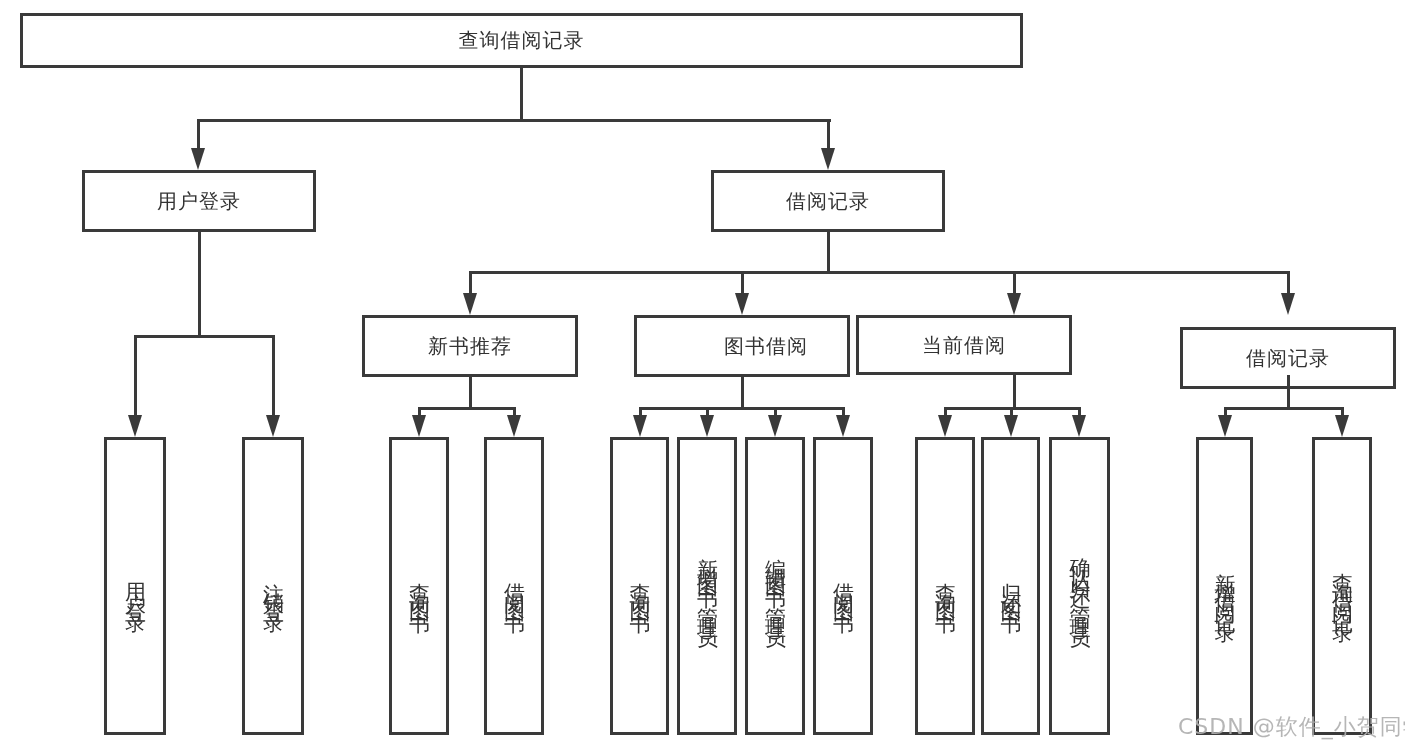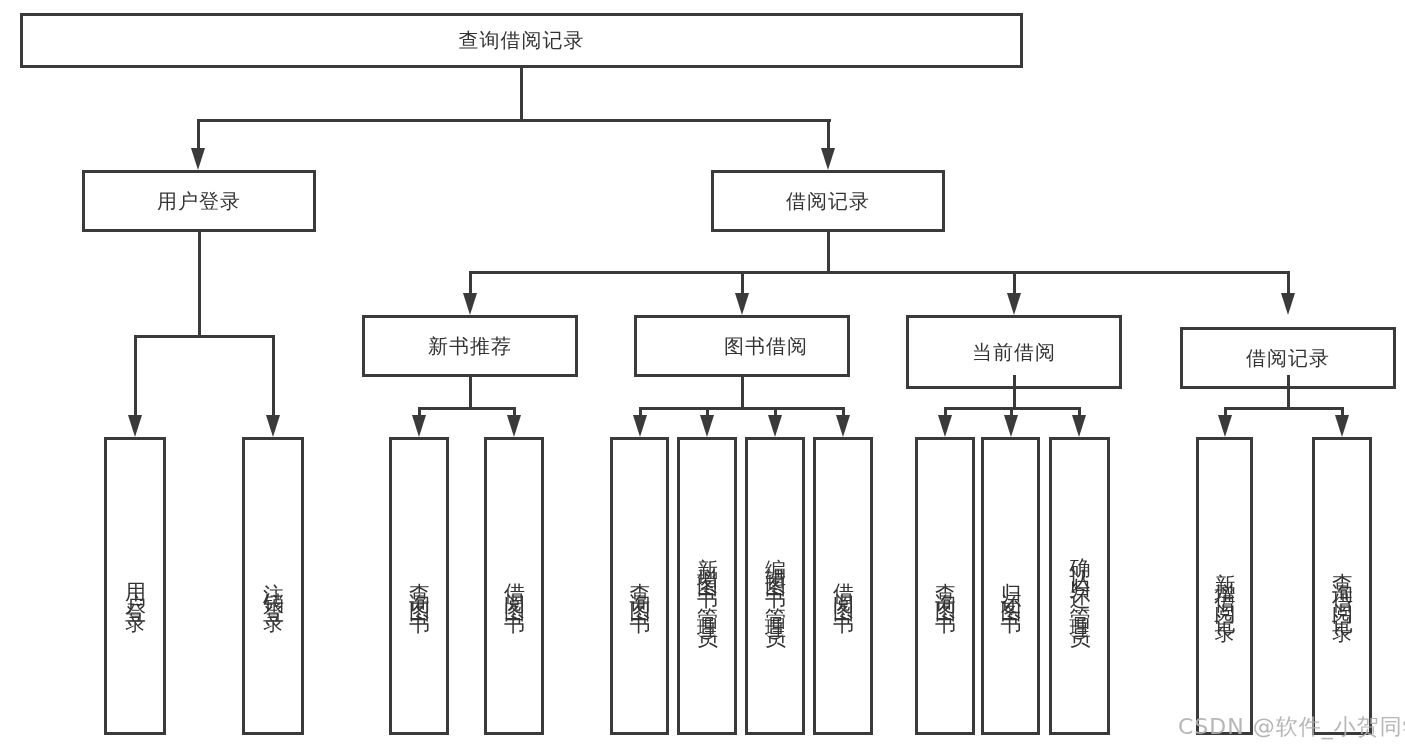--- a/index.html
+++ b/index.html
@@ -93,21 +93,21 @@
   <div class="arrow" style="left:1007px;top:293px;"></div>
   <div class="vline" style="left:1287px;top:271px;height:24px;"></div>
   <div class="arrow" style="left:1281px;top:293px;"></div>
 
   <div class="box h" style="left:362px;top:315px;width:216px;height:62px;font-family:Liberation Mono, monospace;">
     <span>新书推荐</span>
   </div>
   <div class="box h" style="left:634px;top:315px;width:216px;height:62px;padding-left:48px;">
     <span>图书借阅</span>
   </div>
-  <div class="box h" style="left:906px;top:315px;width:216px;height:74px;">
+  <div class="box h" style="left:856px;top:315px;width:216px;height:60px;">
     <span>当前借阅</span>
   </div>
   <div class="box h" style="left:1180px;top:315px;width:216px;height:62px;margin-top:12px;">
     <span>借阅记录</span>
   </div>
 
   <div class="vline" style="left:469px;top:375px;height:35px;"></div>
   <div class="hline" style="left:418px;top:407px;width:98px;"></div>
   <div class="vline" style="left:418px;top:407px;height:10px;"></div>
   <div class="arrow" style="left:412px;top:415px;"></div>

